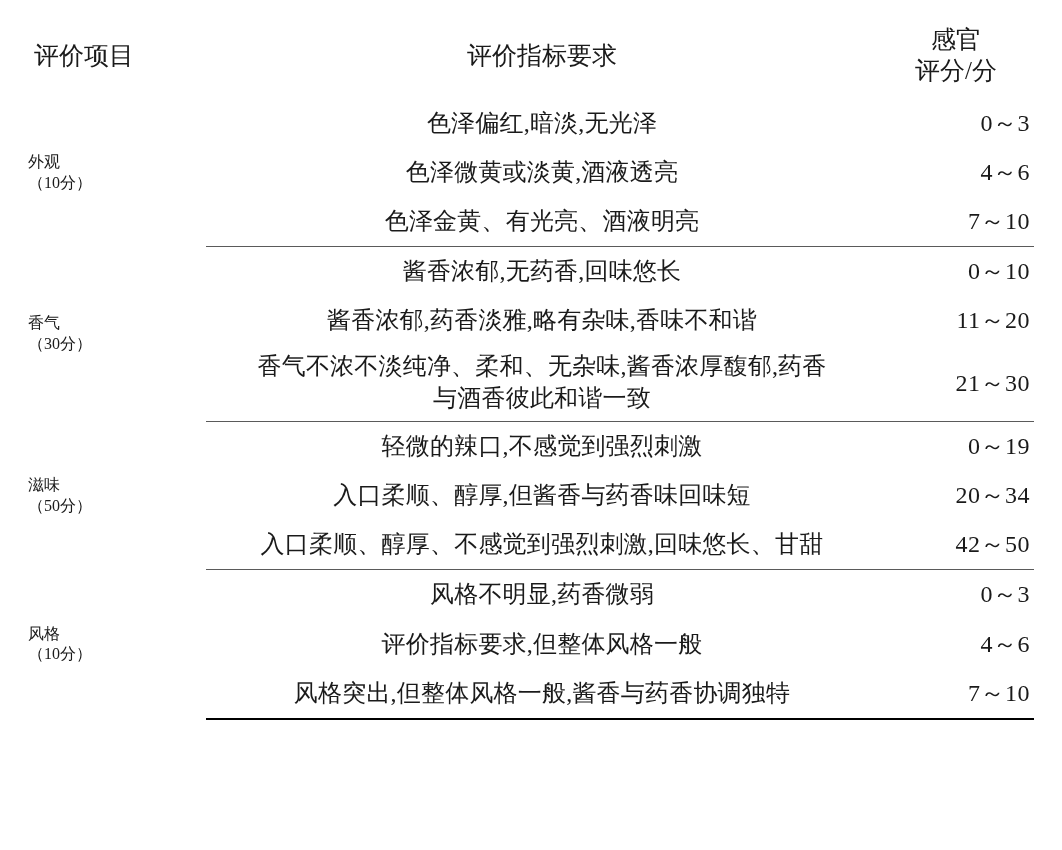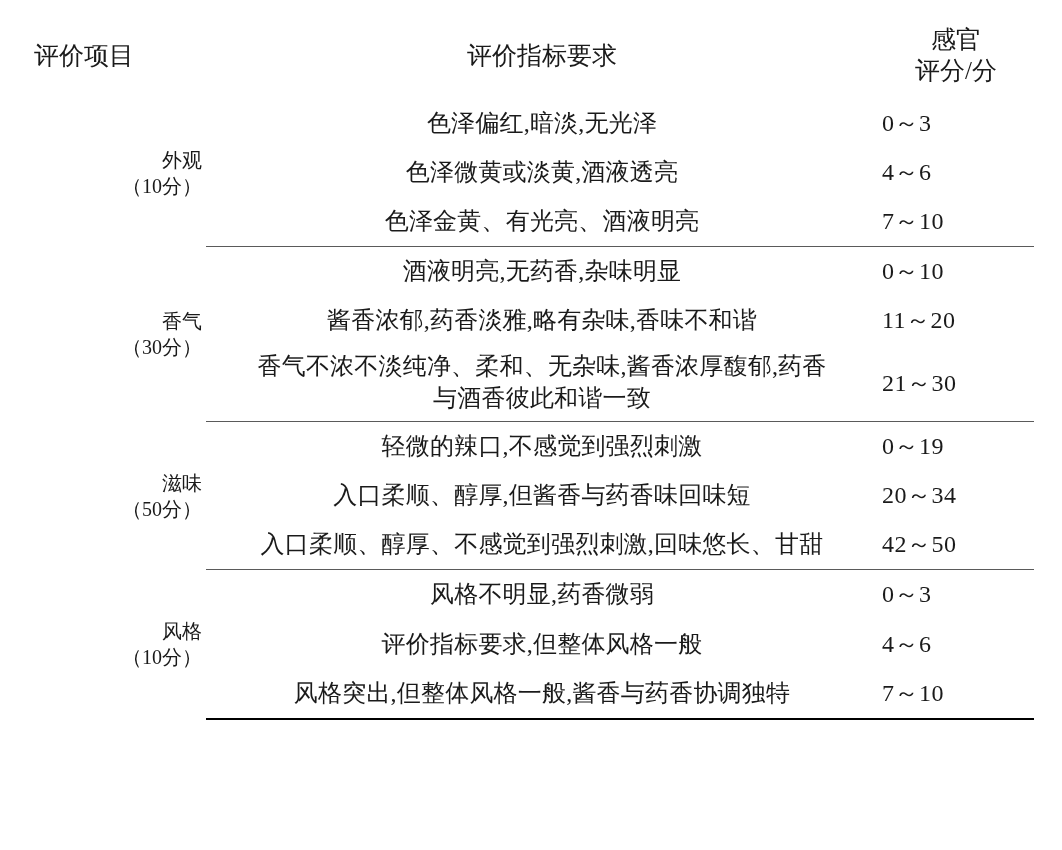--- a/index.html
+++ b/index.html
@@ -54,40 +54,40 @@
 
   tbody td {
     font-size: 24px;
     line-height: 1.3;
     padding: 9px 4px;
     text-align: center;
     vertical-align: middle;
     white-space: nowrap;
   }
   tbody td.item-cell {
-    font-size: 20px;
+    font-size: 16px;
     line-height: 1.3;
-    text-align: right;
+    text-align: left;
     vertical-align: middle;
     padding-left: 0;
   }
   tbody td.item-cell .item-name { display: block; }
   tbody td.item-cell .item-weight { display: block; }
 
   tbody td.req-cell {
     text-align: center;
     letter-spacing: 0.2px;
   }
   tbody td.req-cell.two-lines {
     white-space: normal;
     line-height: 1.32;
     padding: 6px 40px;
   }
   tbody td.score-cell {
-    text-align: left;
+    text-align: right;
     letter-spacing: 0.5px;
   }
 </style>
 </head>
 <body>
 
 <div class="sheet">
   <table class="eval-table">
     <colgroup>
       <col class="c-item">
@@ -121,21 +121,21 @@
       <tr class="group-sep">
         <td class="req-cell">色泽金黄、有光亮、酒液明亮</td>
         <td class="score-cell">7～10</td>
       </tr>
 
       <tr>
         <td class="item-cell" rowspan="3">
           <span class="item-name">香气</span>
           <span class="item-weight">（30分）</span>
         </td>
-        <td class="req-cell">酒液明亮,无药香,杂味明显</td>
+        <td class="req-cell">酱香浓郁,无药香,回味悠长</td>
         <td class="score-cell">0～10</td>
       </tr>
       <tr>
         <td class="req-cell">酱香浓郁,药香淡雅,略有杂味,香味不和谐</td>
         <td class="score-cell">11～20</td>
       </tr>
       <tr class="group-sep">
         <td class="req-cell two-lines">香气不浓不淡纯净、柔和、无杂味,酱香浓厚馥郁,药香与酒香彼此和谐一致</td>
         <td class="score-cell">21～30</td>
       </tr>

